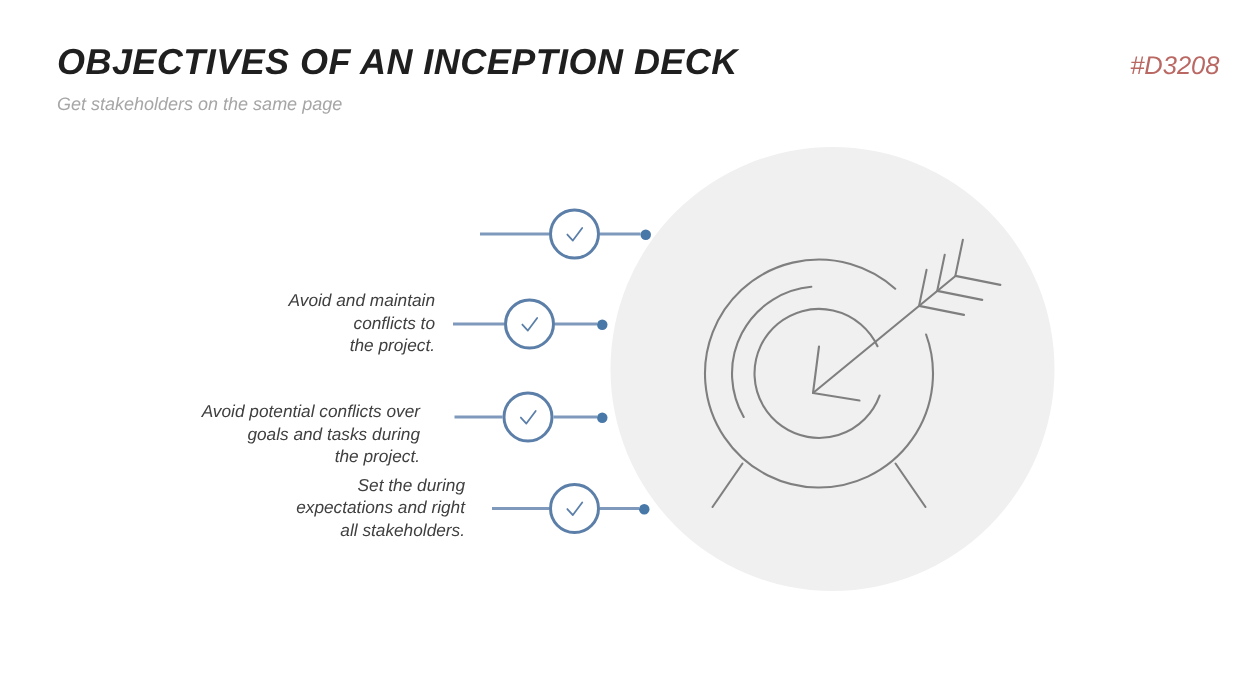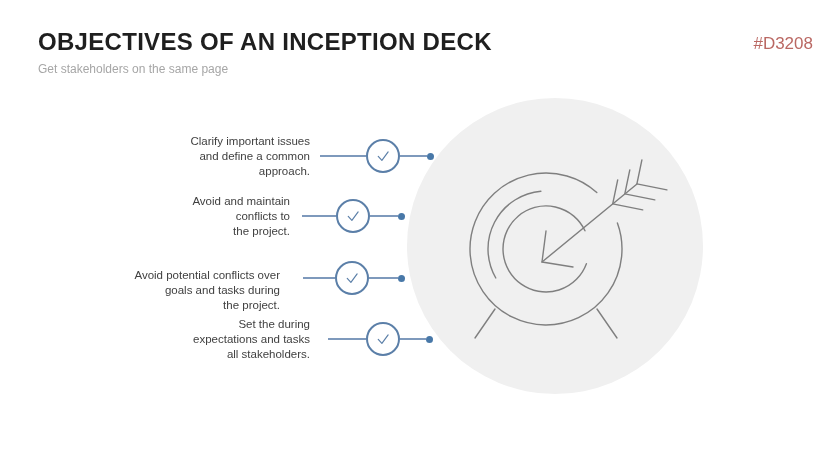--- a/index.html
+++ b/index.html
@@ -1,17 +1,17 @@
 <!DOCTYPE html>
 <html><head>
 <meta charset="utf-8">
 <style>
   html,body{margin:0;padding:0;background:#ffffff;}
   body{font-family:"Liberation Sans", sans-serif;}
-  .slide{position:relative;width:829px;height:466px;background:#ffffff;overflow:hidden;}
+  .slide{position:relative;width:829px;height:466px;background:#ffffff;overflow:hidden;font-style:italic;}
 
   .title{position:absolute;left:38px;top:28px;font-size:24px;font-weight:700;color:#1f1f1f;letter-spacing:0.3px;white-space:nowrap;}
   .subtitle{position:absolute;left:38px;top:62px;font-size:12px;color:#a6a6a6;white-space:nowrap;}
   .product-code{position:absolute;right:16px;top:18px;font-size:17px;color:#ba6863;white-space:nowrap;margin-top:16px;}
 
   .bg-circle{position:absolute;left:407px;top:98px;width:296px;height:296px;border-radius:50%;background:#f0f0f0;}
   .target-art{position:absolute;left:405px;top:95px;width:300px;height:300px;}
   .target-art path{fill:none;stroke:#7f7f7f;stroke-width:1.4;stroke-linecap:round;stroke-linejoin:round;}
 
   .obj-text{position:absolute;width:230px;text-align:right;font-size:11.5px;line-height:15px;color:#3f3f3f;}
@@ -55,25 +55,20 @@
     <path d="M 141 136 L 137 167 L 168 172"></path>
 
     <path d="M 212.7 84.9 L 207.7 108.9 L 237.7 114.9"></path>
     <path d="M 224.8 74.9 L 219.8 98.9 L 249.8 104.9"></path>
     <path d="M 236.9 64.9 L 231.9 88.9 L 261.9 94.9"></path>
 
     <path d="M 90 214 L 70 243"></path>
     <path d="M 192 214 L 212 243"></path>
   </svg>
 
-  <div class="obj-text r1t">
-    <div>Clarify important issues</div>
-    <div>and define a common</div>
-    <div>approach.</div>
-  </div>
   <div class="connector r1c">
     <div class="cline" style="width:46px"></div>
     <div class="ccircle">
       <svg width="22" height="22" viewBox="0 0 30 30">
           <path d="M8.5 15.5 L13.5 21 L22 9.5"></path>
         </svg>
     </div>
     <div class="cline" style="width:27px"></div>
     <div class="cdot"></div>
   </div>
@@ -105,21 +100,21 @@
       <svg width="22" height="22" viewBox="0 0 30 30">
           <path d="M8.5 15.5 L13.5 21 L22 9.5"></path>
         </svg>
     </div>
     <div class="cline" style="width:29px"></div>
     <div class="cdot"></div>
   </div>
 
   <div class="obj-text r4t">
     <div>Set the during</div>
-    <div>expectations and tasks</div>
+    <div>expectations and right</div>
     <div>all stakeholders.</div>
   </div>
   <div class="connector r4c">
     <div class="cline" style="width:38px"></div>
     <div class="ccircle">
       <svg width="22" height="22" viewBox="0 0 30 30">
           <path d="M8.5 15.5 L13.5 21 L22 9.5"></path>
         </svg>
     </div>
     <div class="cline" style="width:26px"></div>

